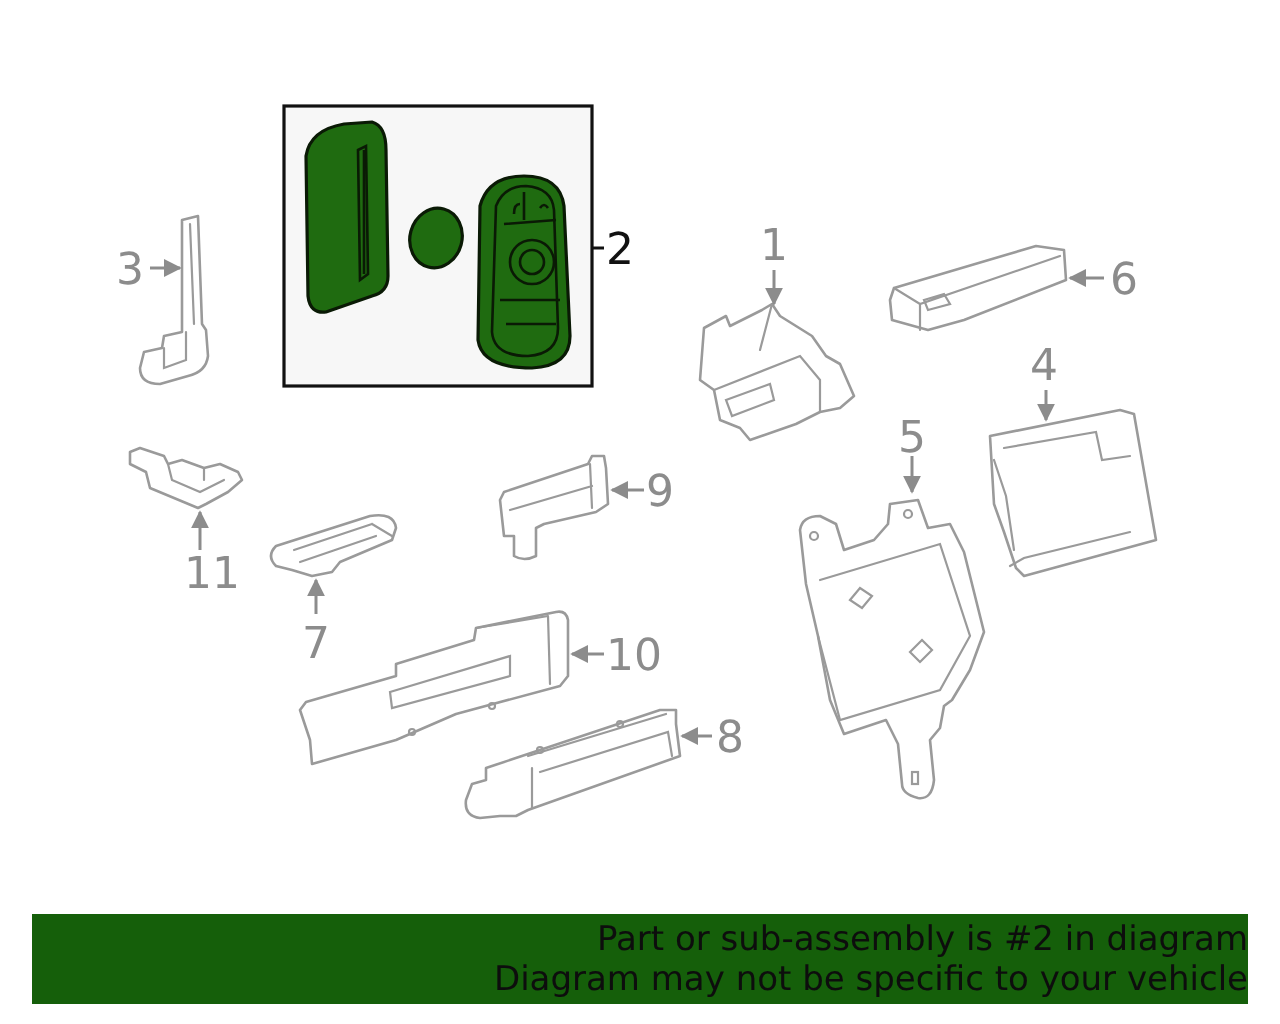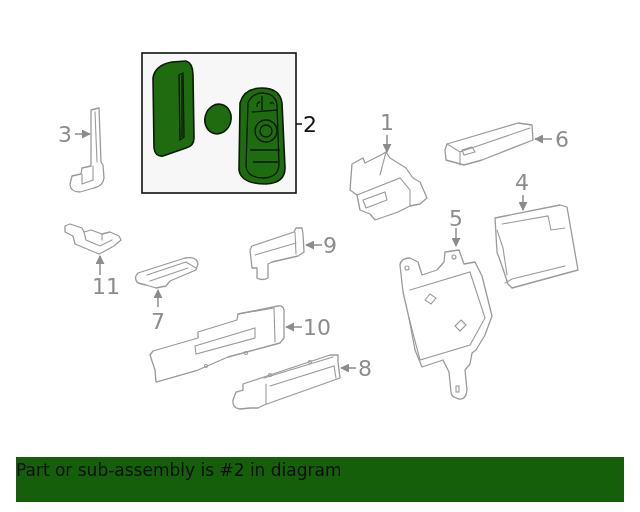--- a/index.html
+++ b/index.html
@@ -5,21 +5,21 @@
   html, body { margin: 0; padding: 0; background: #ffffff; }
   body { width: 640px; height: 512px; position: relative; overflow: hidden; font-family: "DejaVu Sans", sans-serif; }
   #diagram { position: absolute; left: 0; top: 0; width: 640px; height: 512px; }
   .callout { font-family: "DejaVu Sans", sans-serif; font-size: 22px; fill: #8c8c8c; }
   .callout-main { font-family: "DejaVu Sans", sans-serif; font-size: 22px; fill: #111111; }
   .part { fill: #ffffff; stroke: #9a9a9a; stroke-width: 1.3; stroke-linejoin: round; stroke-linecap: round; }
   .part-line { fill: none; stroke: #9a9a9a; stroke-width: 1.1; stroke-linecap: round; }
   .lead { stroke: #8c8c8c; stroke-width: 1.5; fill: none; }
   .green { fill: #1f6b10; stroke: #0a1a05; stroke-width: 1.6; stroke-linejoin: round; }
   .green-line { fill: none; stroke: #0a1a05; stroke-width: 1.3; }
-  #banner { position: absolute; left: 16px; top: 457px; width: 608px; height: 45px; background: #155f0a; color: #0d0d0d; text-align: left; font-family: "DejaVu Sans", sans-serif; font-size: 17px; line-height: 20px; padding-top: 3px; box-sizing: border-box; }
+  #banner { position: absolute; left: 16px; top: 457px; width: 608px; height: 45px; background: #155f0a; color: #0d0d0d; text-align: right; font-family: "DejaVu Sans", sans-serif; font-size: 17px; line-height: 20px; padding-top: 3px; box-sizing: border-box; }
   #banner div { white-space: nowrap; }
 </style>
 </head>
 <body>
 
 <svg id="diagram" viewBox="0 0 640 512" xmlns="http://www.w3.org/2000/svg">
   <defs>
     <marker id="arr" viewBox="0 0 10 10" refX="9" refY="5" markerWidth="6" markerHeight="6" orient="auto-start-reverse">
       <path d="M0,0 L10,5 L0,10 z" fill="#8c8c8c"></path>
     </marker>
@@ -117,13 +117,14 @@
     <circle class="part-line" cx="407" cy="268" r="2"></circle>
     <circle class="part-line" cx="454" cy="257" r="2"></circle>
     <rect class="part-line" x="456" y="386" width="3" height="6"></rect>
   </g>
   <line class="lead" x1="456" y1="228" x2="456" y2="246" marker-end="url(#arr)"></line>
   <text class="callout" x="449" y="226">5</text>
 </svg>
 
 <div id="banner">
   <div>Part or sub-assembly is #2 in diagram</div>
+  <div>Diagram may not be specific to your vehicle</div>
 </div>
 
 </body></html>

